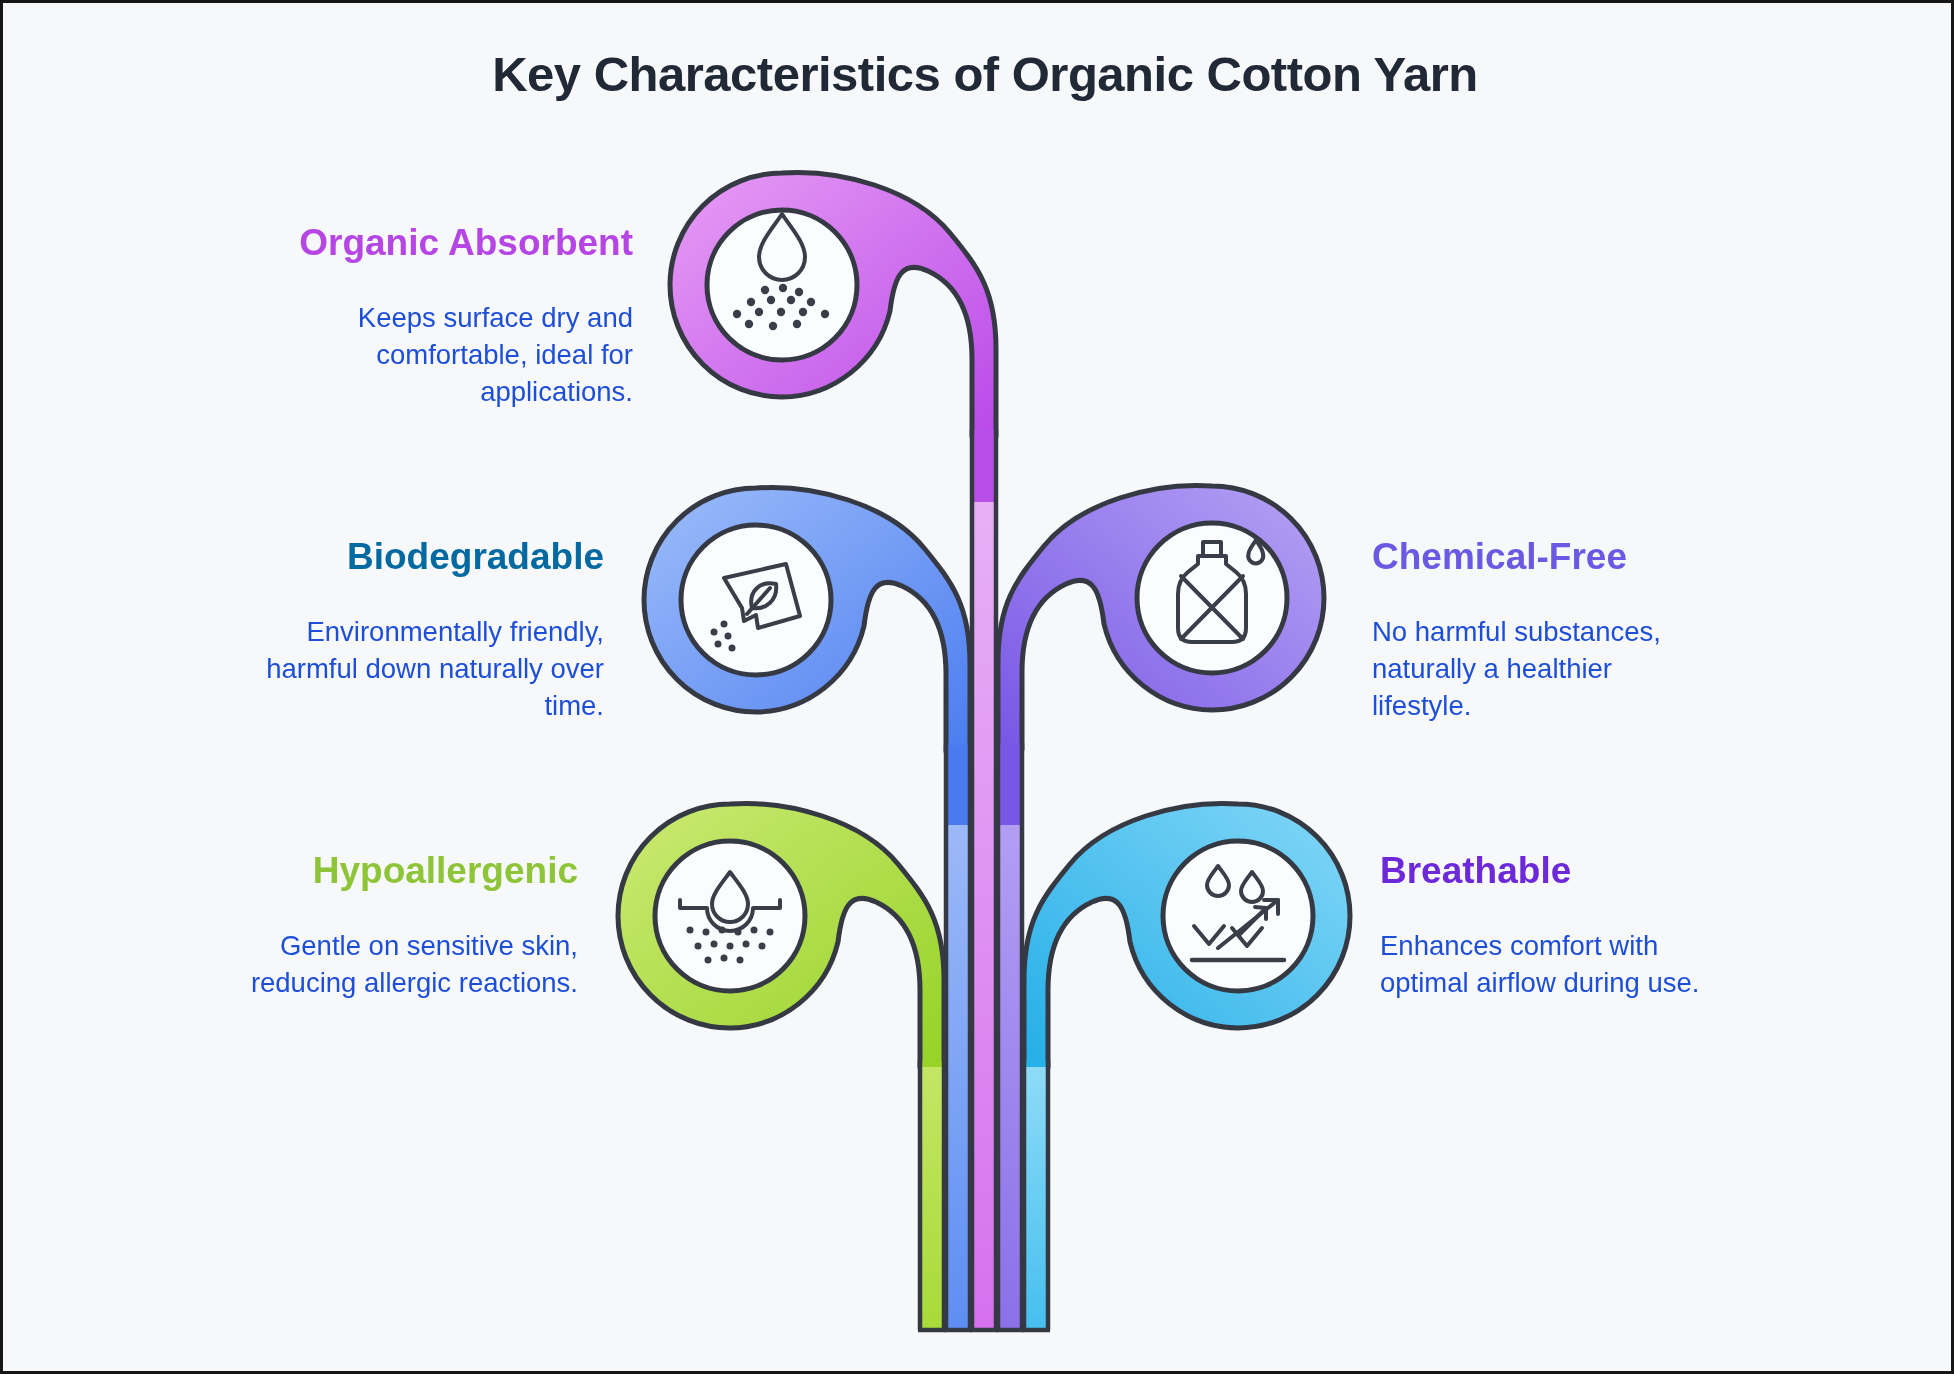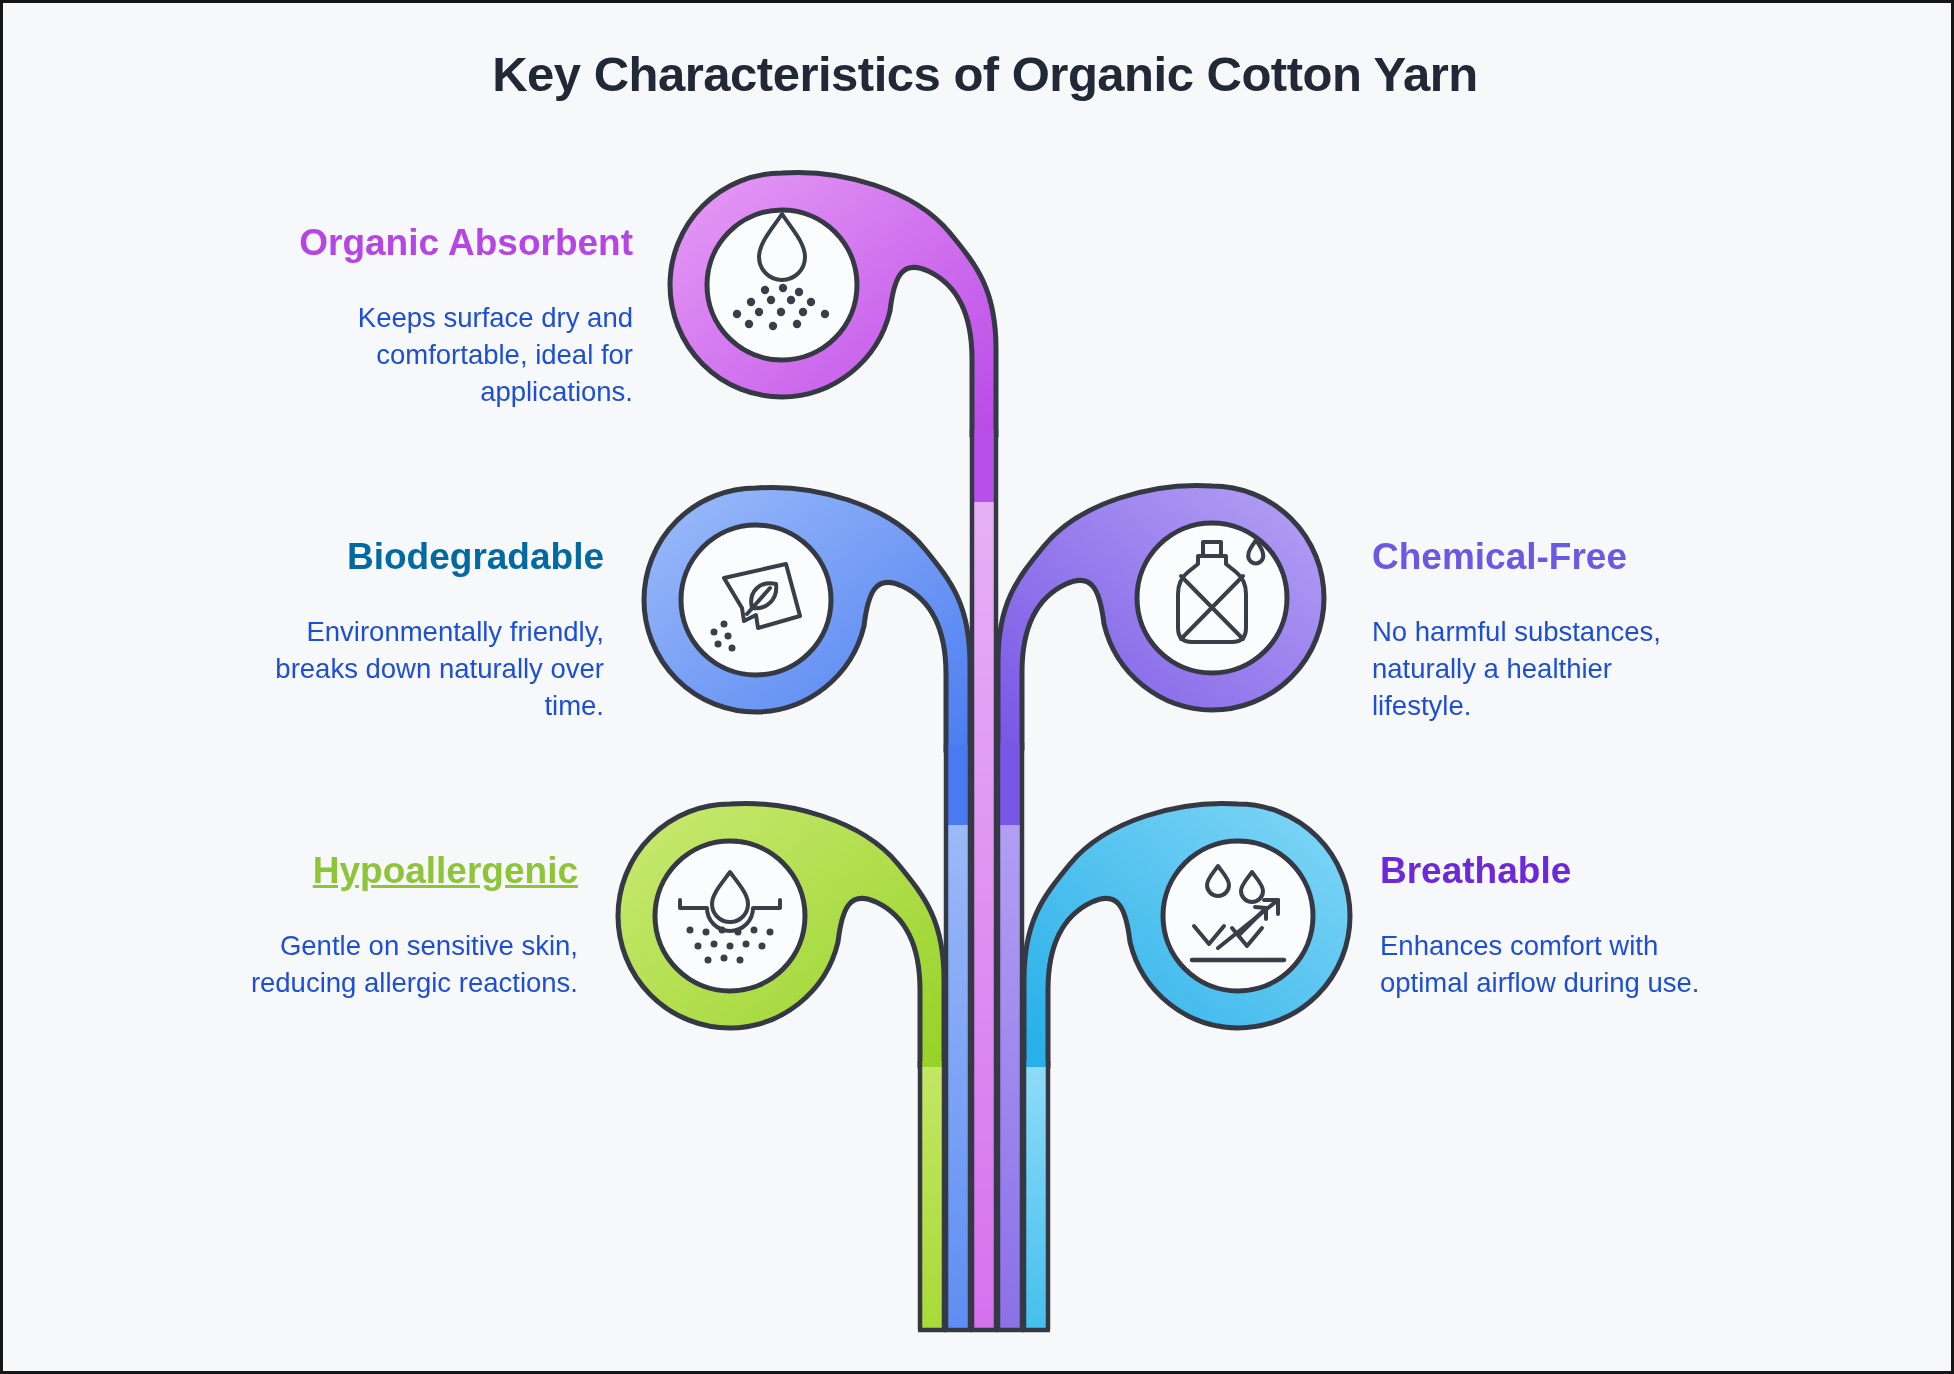--- a/index.html
+++ b/index.html
@@ -36,33 +36,33 @@
 <div class="item left" id="item-moisture">
   <h2 style="color: rgb(181, 70, 228);">Organic Absorbent</h2>
   <p>Keeps surface dry and
 comfortable, ideal for
 applications.</p>
 </div>
 
 <div class="item left" id="item-biodegradable">
   <h2 style="color: #0369a1;">Biodegradable</h2>
   <p>Environmentally friendly,
-breaks down naturally over
+harmful down naturally over
 time.</p>
 </div>
 
 <div class="item right" id="item-chemical">
   <h2 style="color: rgb(107, 88, 227);">Chemical-Free</h2>
   <p>No harmful substances,
 naturally a healthier
 lifestyle.</p>
 </div>
 
 <div class="item left" id="item-hypoallergenic">
-  <h2 style="color: rgb(142, 196, 55); text-decoration: underline;">Hypoallergenic</h2>
+  <h2 style="color: rgb(142, 196, 55);">Hypoallergenic</h2>
   <p>Gentle on sensitive skin,
 reducing allergic reactions.</p>
 </div>
 
 <div class="item right" id="item-breathable">
   <h2 style="color: #6d28d9;">Breathable</h2>
   <p>Enhances comfort with
 optimal airflow during use.</p>
 </div>
 

